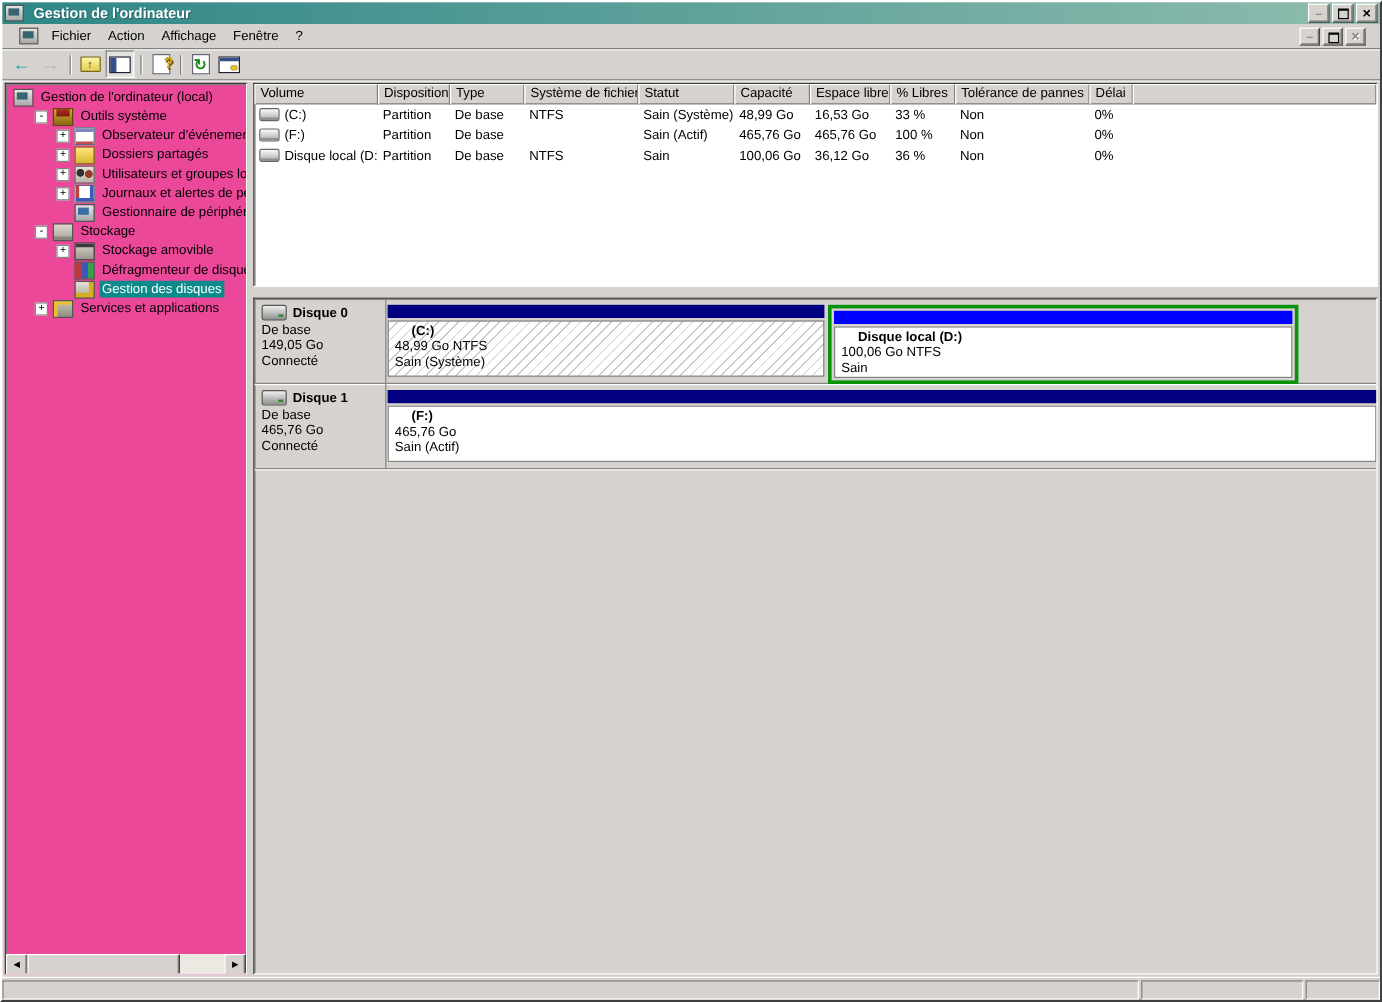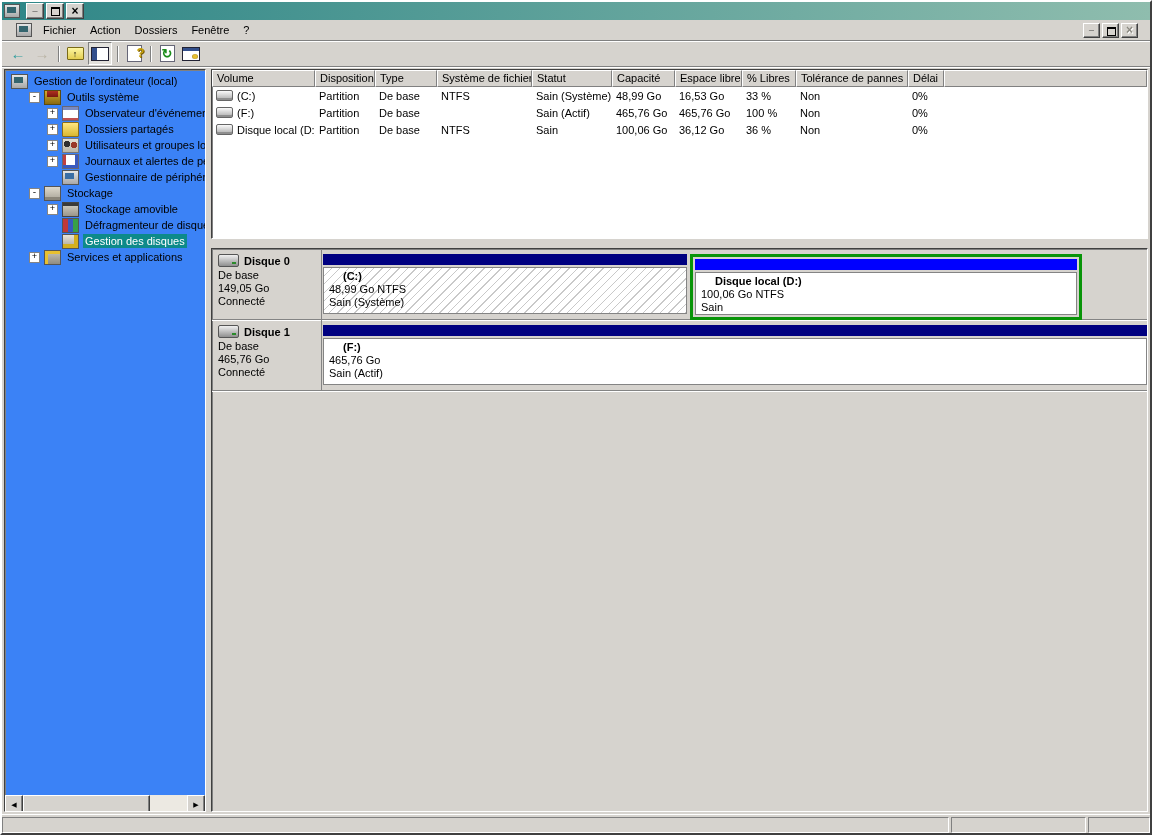--- a/index.html
+++ b/index.html
@@ -35,21 +35,21 @@
   .tb-forward{color:#b9b4a5;}
   .ic-upfolder{width:15px;height:11px;background:linear-gradient(#fdf6a0,#e4cf52);border:1px solid #7a6a16;border-radius:1px;display:inline-flex;align-items:center;justify-content:center;font-size:9px;font-weight:bold;color:#000;}
   .ic-treetoggle{width:16px;height:12px;background:#fff;border:1px solid #223;box-shadow:inset 5px 0 0 #334f8c;}
   .ic-page{width:13px;height:15px;background:#fff;border:1px solid #667;position:relative;display:inline-block;}
   .ic-page .q{position:absolute;right:-4px;top:-1px;font-weight:bold;font-size:13px;color:#c8a000;text-shadow:1px 1px 0 #7a5c00;}
   .ic-page .r{position:absolute;left:1px;top:0;font-weight:bold;font-size:13px;color:#1a8c1a;}
   .ic-console{width:16px;height:12px;background:#fff;border:1px solid #223;box-shadow:inset 0 3px 0 #334f8c;position:relative;}
   .ic-console::after{content:"";position:absolute;right:1px;bottom:1px;width:6px;height:5px;background:radial-gradient(circle,#e8c030 40%,#8a6d1a 100%);border-radius:50%;}
   
   .content{flex:1;display:flex;padding:2px;min-height:0;}
-  .treepane{width:200px;background:#3b82f6;border:1px solid;border-color:#404040 #fff #fff #404040;
+  .treepane{width:200px;background:#ec4899;border:1px solid;border-color:#404040 #fff #fff #404040;
     box-shadow:inset 1px 1px 0 #808080;position:relative;overflow:hidden;padding-top:3px;}
   .tree-row{height:16px;display:flex;align-items:center;white-space:nowrap;}
   .expander{width:9px;height:9px;border:1px solid #848484;background:#fff;display:inline-flex;
     align-items:center;justify-content:center;font-size:9px;line-height:7px;margin-right:4px;flex:none;font-family:"Liberation Mono",monospace;}
   .expander-spacer{width:15px;flex:none;display:inline-block;}
   .ticon{width:15px;height:13px;display:inline-block;margin-right:4px;flex:none;}
   .tlabel{padding:1px 2px;}
   .tlabel.selected{background:#0d8a8a;color:#fff;}
   
   .i-computer{background:linear-gradient(#35656e,#35656e) 2px 2px/9px 6px no-repeat,linear-gradient(#e6e6e6,#a8a8a8);border:1px solid #555;}
@@ -110,31 +110,32 @@
   .sb-p2{width:135px;}
   .sb-p3{width:62px;}
 </style>
 </head>
 <body>
 
 <div class="window">
 
   <div class="titlebar">
     <span class="ticon i-computer" style="width:14px;height:12px;"></span>
+    <span class="title-text">Gestion de l'ordinateur</span>
     <span class="winbtn g-min"></span>
     <span class="winbtn g-rest"></span>
     <span class="winbtn g-close"></span>
   </div>
 
   <div class="menubar">
     <span class="ticon i-computer" style="width:14px;height:12px;margin:0 4px 0 2px;"></span>
     <span style="display:flex;">
         <span class="menu-item">Fichier</span>
         <span class="menu-item">Action</span>
-        <span class="menu-item">Dossiers</span>
+        <span class="menu-item">Affichage</span>
         <span class="menu-item">Fenêtre</span>
         <span class="menu-item">?</span>
       </span>
     <span class="spacer"></span>
     <span class="winbtn small g-min"></span>
     <span class="winbtn small g-rest"></span>
     <span class="winbtn small g-close disabled"></span>
   </div>
 
   <div class="toolbar">

